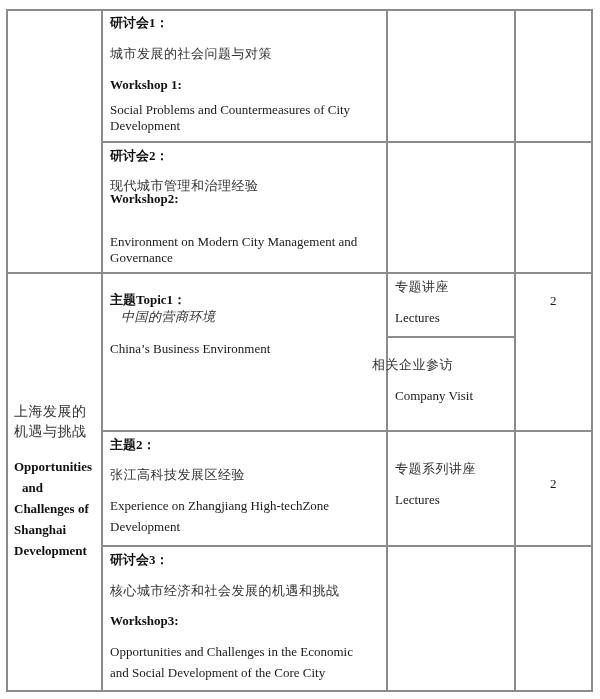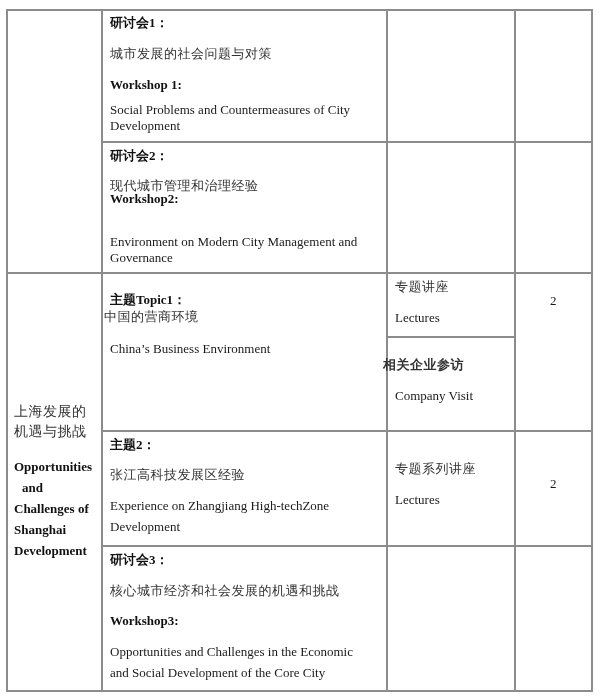--- a/index.html
+++ b/index.html
@@ -51,26 +51,26 @@
   <span class="t zh" style="left:14px; top:423px; font-size:14px;">机遇与挑战</span>
   <span class="t b" style="left:14px; top:458px;">Opportunities</span>
   <span class="t b" style="left:22px; top:479px;">and</span>
   <span class="t b" style="left:14px; top:500px;">Challenges of</span>
   <span class="t b" style="left:14px; top:521px;">Shanghai</span>
   <span class="t b" style="left:14px; top:542px;">Development</span>
 </div>
 
 <div class="cell">
   <span class="t b" style="left:110px; top:278px;margin-top:13px;">主题Topic1：</span>
-  <span class="t zh" style="left:104px; top:308px;">中国的营商环境</span>
+  <span class="t zh" style="left:121px; top:308px;font-style:italic;">中国的营商环境</span>
   <span class="t" style="left:110px; top:340px;">China’s Business Environment</span>
 
   <span class="t zh" style="left:395px; top:278px;">专题讲座</span>
   <span class="t" style="left:395px; top:309px;">Lectures</span>
-  <span class="t zh" style="left:383px; top:356px;font-weight:bold;">相关企业参访</span>
+  <span class="t zh" style="left:372px; top:356px;">相关企业参访</span>
   <span class="t" style="left:395px; top:387px;">Company Visit</span>
 
   <span class="num" style="left:550px; top:293px;">2</span>
 </div>
 
 <div class="cell">
   <span class="t b" style="left:110px; top:436px;">主题2：</span>
   <span class="t zh" style="left:110px; top:466px;">张江高科技发展区经验</span>
   <span class="t" style="left:110px; top:497px;">Experience on Zhangjiang High-techZone</span>
   <span class="t" style="left:110px; top:518px;">Development</span>

